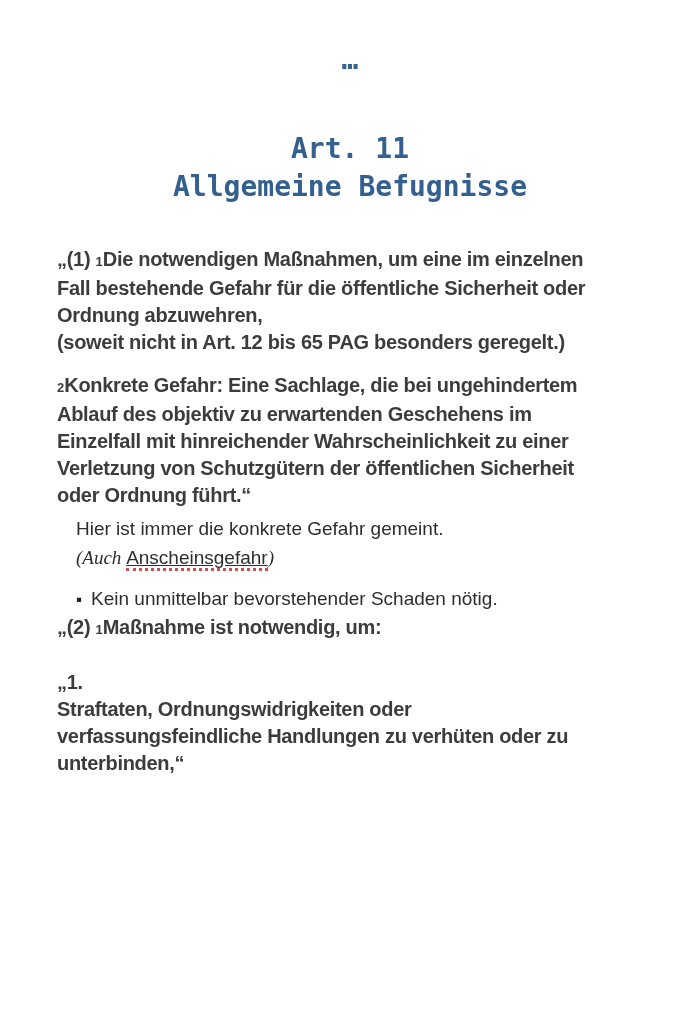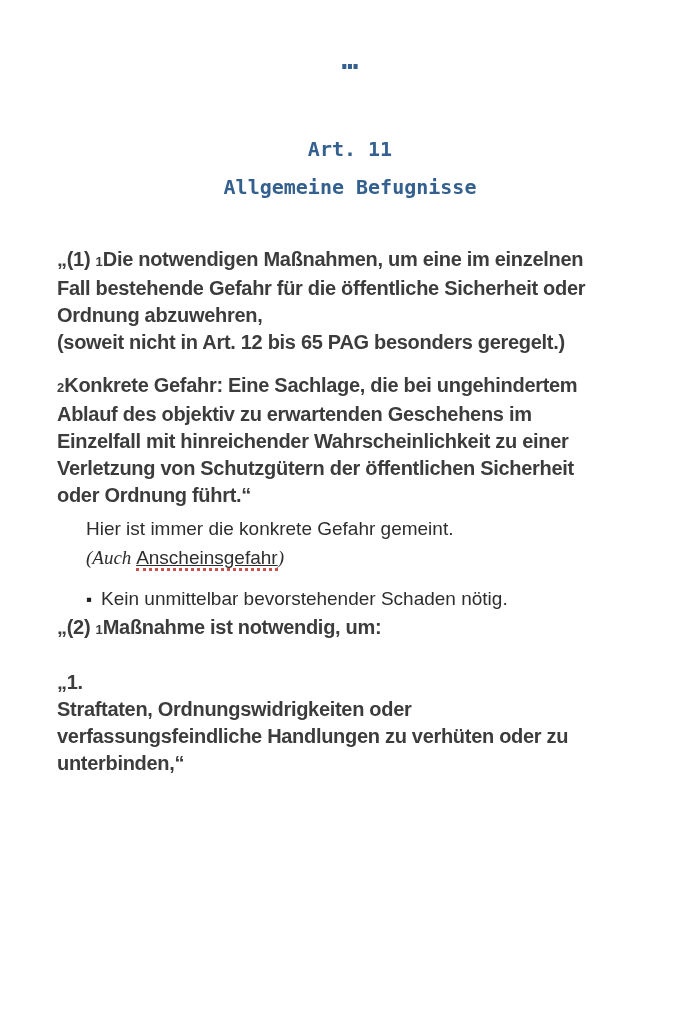--- a/index.html
+++ b/index.html
@@ -22,21 +22,21 @@
     font-size: 28px;
     line-height: 28px;
     color: #33608f;
     white-space: pre-line;
   }
   .title {
     margin: 56px 0 0 0;
     text-align: center;
     font-family: "DejaVu Sans Mono", monospace;
     font-weight: bold;
-    font-size: 20px;
+    font-size: 28px;
     line-height: 38px;
     color: #33608f;
     white-space: pre-line;
   }
   .body-para {
     margin: 0;
     font-family: "Liberation Sans", sans-serif;
     font-weight: bold;
     font-size: 20px;
     letter-spacing: -0.3px;
@@ -47,21 +47,21 @@
   .p1 { margin-top: 40px; }
   .p2 { margin-top: 16px; }
   .p3 { }
   .p4 { margin-top: 26px; }
   .sm {
     font-size: 13px;
     letter-spacing: 0;
   }
   .notes {
     margin-top: 5px;
-    margin-left: 29px;
+    margin-left: 19px;
     font-family: "Liberation Sans", sans-serif;
     font-weight: normal;
     font-size: 19px;
     line-height: 29px;
     color: #2d2d2d;
   }
   .note-line { white-space: pre-line; }
   .italic { font-style: italic; font-family: Liberation Serif, serif; }
   .spellcheck {
     text-decoration: underline;

